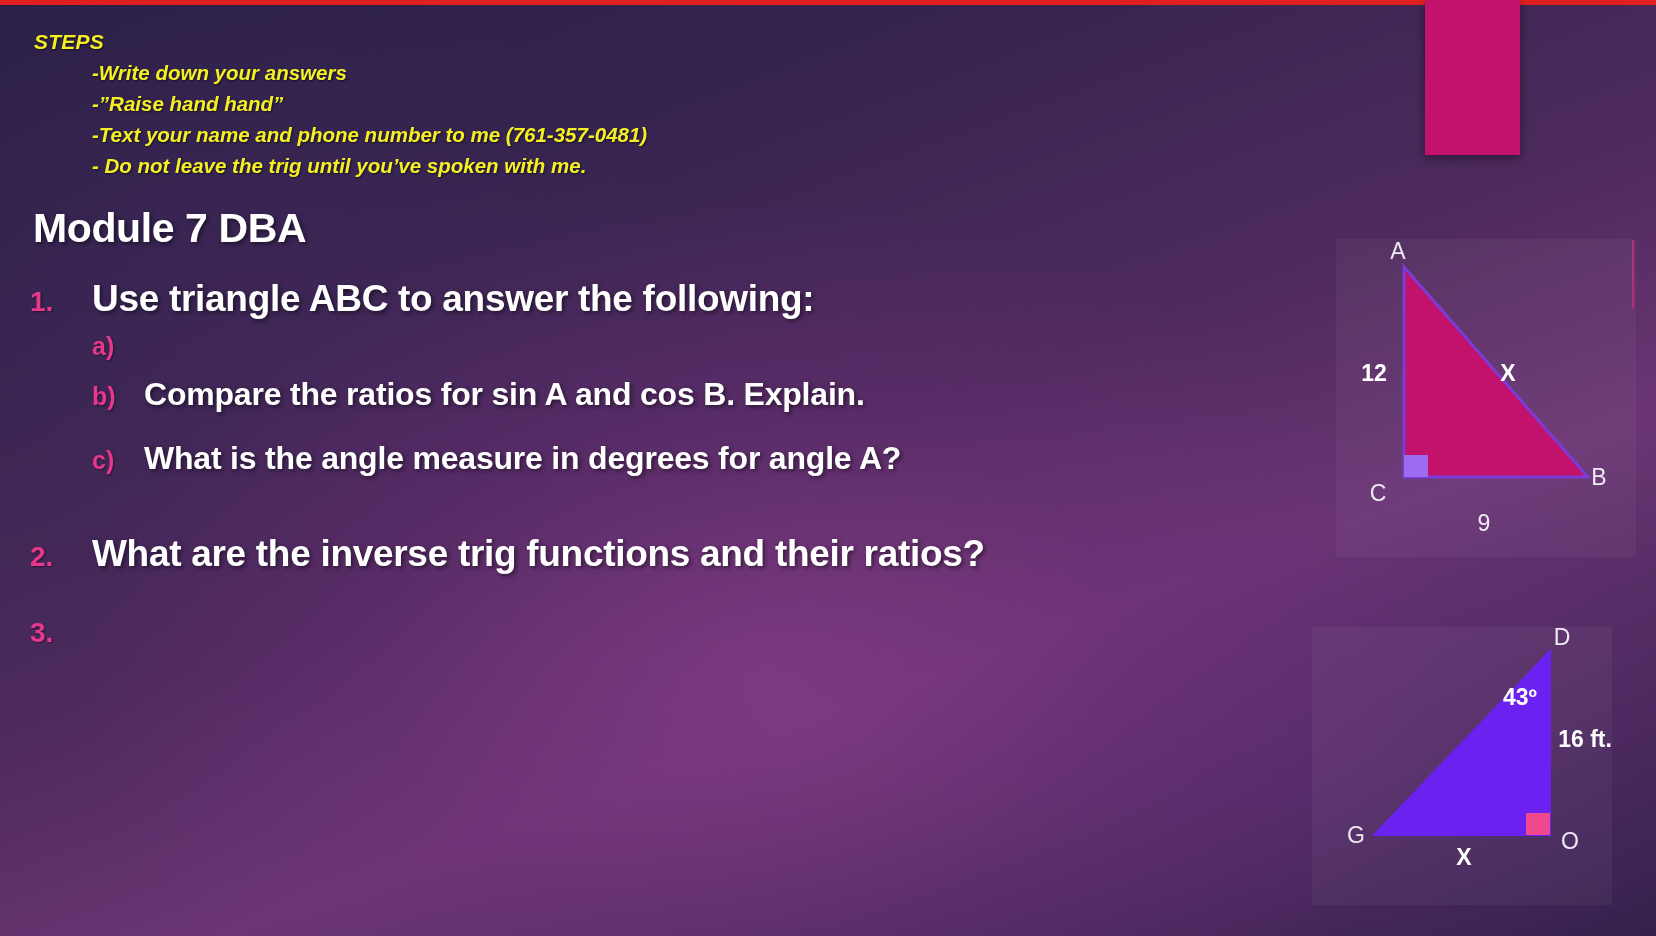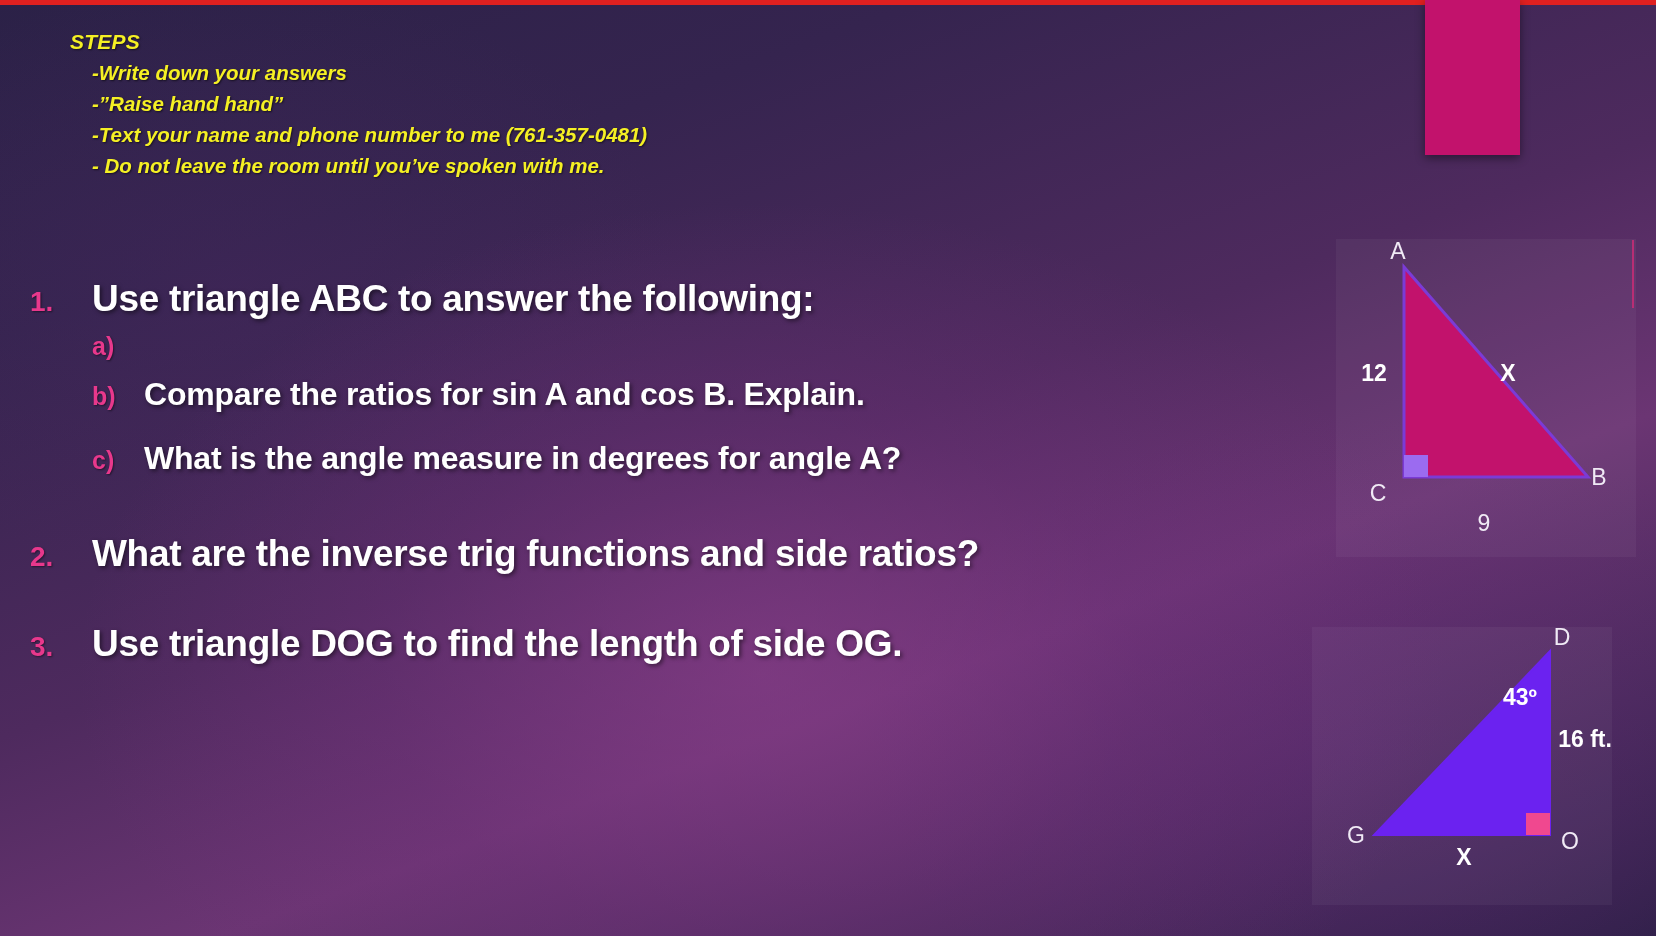--- a/index.html
+++ b/index.html
@@ -46,21 +46,20 @@
     width: 900px;
     color: #f5f024;
     font-style: italic;
     font-weight: bold;
     text-shadow: 1px 1px 2px rgba(0,0,0,0.55);
   }
   #steps .steps-title {
     font-size: 21px;
     letter-spacing: 0.2px;
     margin-bottom: 3px;
-    margin-left: 36px;
   }
   #steps .steps-list { list-style: none; padding-left: 58px; }
   #steps .steps-list li {
     font-size: 20.5px;
     line-height: 31px;
     white-space: nowrap;
   }
 
   
   #module-title {
@@ -154,24 +153,25 @@
   <div id="topbar"></div>
   <div class="accent-rect"></div>
   <div class="accent-line"></div>
 
   <div id="steps">
     <div class="steps-title">STEPS</div>
     <ul class="steps-list">
       <li>-Write down your answers</li>
       <li>-”Raise hand hand”</li>
       <li>-Text your name and phone number to me (761-357-0481)</li>
-      <li>- Do not leave the room until you’ve spoken with me.</li>
+      <li>- Do not leave the trig until you’ve spoken with me.</li>
     </ul>
   </div>
 
+  <div id="module-title">Module 7 DBA</div>
 
   <div id="questions">
 
     <div class="q-row">
       <span class="q-num">1.</span>
       <span class="q-text">Use triangle ABC to answer the following:</span>
     </div>
 
     <div class="sub-row">
       <span class="sub-num">a)</span>
@@ -184,28 +184,27 @@
 
     <div class="sub-row">
       <span class="sub-num">c)</span>
       <span class="sub-text">What is the angle measure in degrees for angle A?</span>
     </div>
 
     <div class="gap-lg"></div>
 
     <div class="q-row">
       <span class="q-num">2.</span>
-      <span class="q-text">What are the inverse trig functions and side ratios?</span>
+      <span class="q-text">What are the inverse trig functions and their ratios?</span>
     </div>
 
     <div class="gap-md"></div>
 
     <div class="q-row">
       <span class="q-num">3.</span>
-      <span class="q-text">Use triangle DOG to find the length of side OG.</span>
     </div>
 
   </div>
 
   <div class="figure-box" id="fig-abc">
     <svg viewBox="0 0 300 318" xmlns="http://www.w3.org/2000/svg">
       <polygon points="68,28 68,238 252,238" fill="#c2126c" stroke="#7b3bd6" stroke-width="3"></polygon>
       <rect x="68" y="216" width="24" height="22" fill="#9b6bf0"></rect>
       <text class="fig-label" x="62" y="20" text-anchor="middle">A</text>
       <text class="fig-label" x="263" y="246" text-anchor="middle">B</text>

